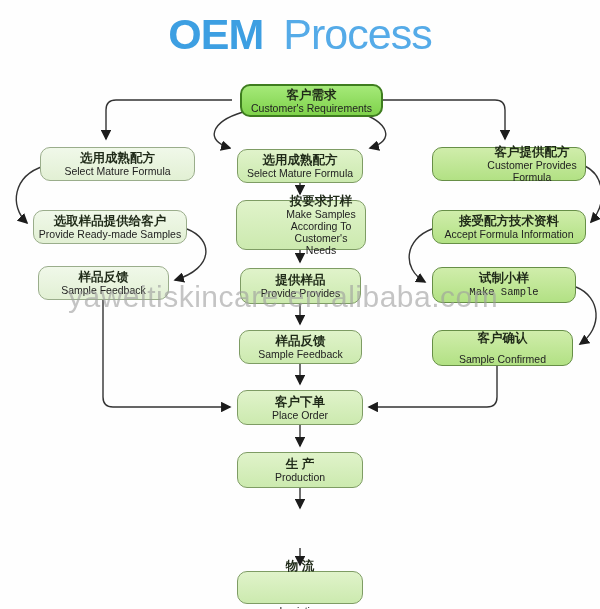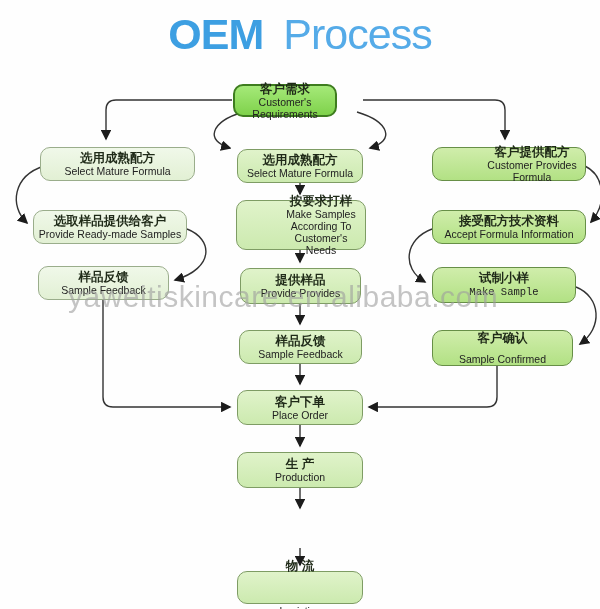--- a/index.html
+++ b/index.html
@@ -118,21 +118,21 @@
       <path d="M300,488 V508" marker-end="url(#arrow)"></path>
       <path d="M300,548 V565" marker-end="url(#arrow)"></path>
 
       <path d="M585,166 C605,176 607,204 591,222" marker-end="url(#arrow)"></path>
       <path d="M432,229 C405,239 401,268 425,282" marker-end="url(#arrow)"></path>
       <path d="M576,287 C601,297 603,328 580,344" marker-end="url(#arrow)"></path>
       <path d="M497,366 V397 Q497,407 487,407 H369" marker-end="url(#arrow)"></path>
     </g>
   </svg>
 
-  <div class="flow-node tone-bright" style="left:233px;top:84px;width:104px;height:33px;align-items:center;">
+  <div class="flow-node tone-bright" style="left:240px;top:84px;width:143px;height:33px;align-items:center;">
     <span class="zh">客户需求</span>
     <span class="en">Customer's Requirements</span>
   </div>
 
   <div class="flow-node tone-pale" style="left:40px;top:147px;width:155px;height:34px;">
     <span class="zh">选用成熟配方</span>
     <span class="en">Select Mature Formula</span>
   </div>
   <div class="flow-node tone-pale" style="left:33px;top:210px;width:154px;height:34px;">
     <span class="zh">选取样品提供给客户</span>

